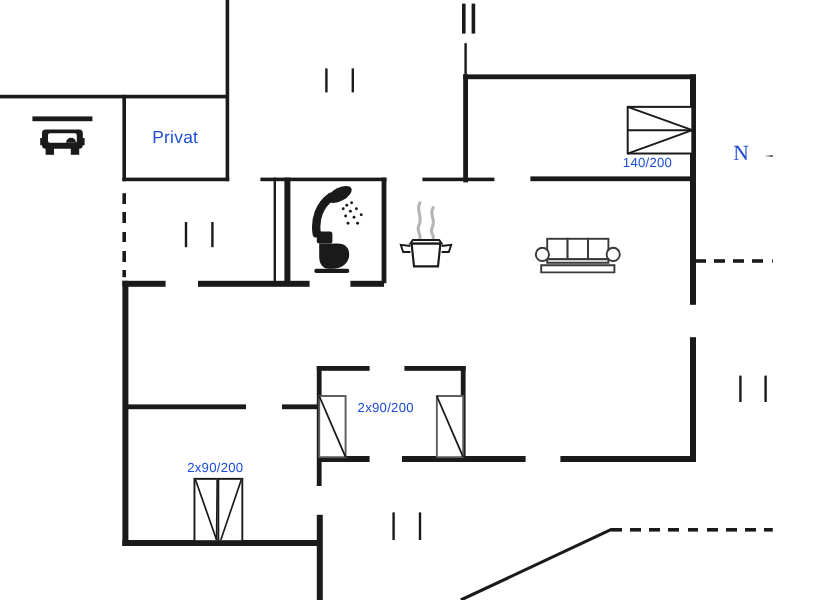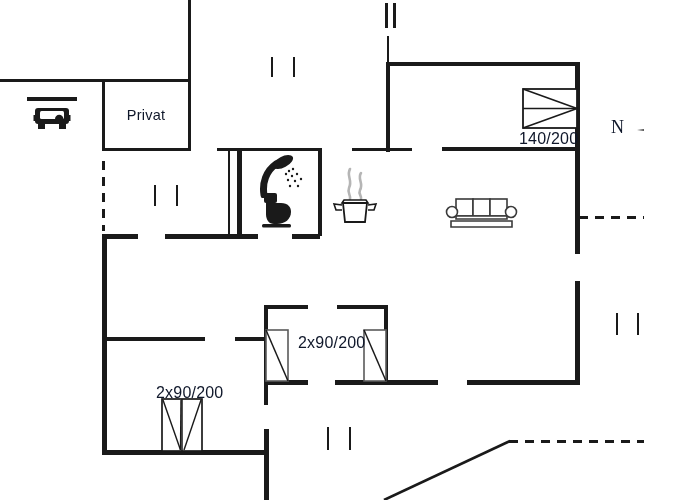--- a/index.html
+++ b/index.html
@@ -1,24 +1,24 @@
 <!DOCTYPE html>
 <html><head>
 <meta charset="utf-8">
 <style>
   html,body{margin:0;padding:0;background:#ffffff;}
   #canvas{
     position:relative;width:644px;height:500px;background:#ffffff;
-    overflow:hidden;font-family:"Liberation Sans",sans-serif;color:#0f172a;
+    overflow:hidden;font-family:"Liberation Sans",sans-serif;color:#1d4ed8;
   }
   .wall{position:absolute;background:#1a1a1a;}
   .tick{position:absolute;background:#1a1a1a;}
   .dash-v{position:absolute;background:repeating-linear-gradient(to bottom,#1a1a1a 0 9px,transparent 9px 16px);}
   .dash-h{position:absolute;background:repeating-linear-gradient(to right,#1a1a1a 0 9px,transparent 9px 16px);}
-  .lbl{position:absolute;font-size:16px;letter-spacing:.2px;white-space:nowrap;}
+  .lbl{position:absolute;font-size:11px;letter-spacing:.2px;white-space:nowrap;}
   .icon{position:absolute;}
 </style>
 </head>
 <body>
 
 <div id="canvas">
 
   <div class="wall" style="left:0;top:79px;width:190px;height:3px;"></div>
   <div class="wall" style="left:188px;top:0;width:3px;height:151px;"></div>
   <div class="wall" style="left:102px;top:79px;width:3px;height:72px;"></div>

